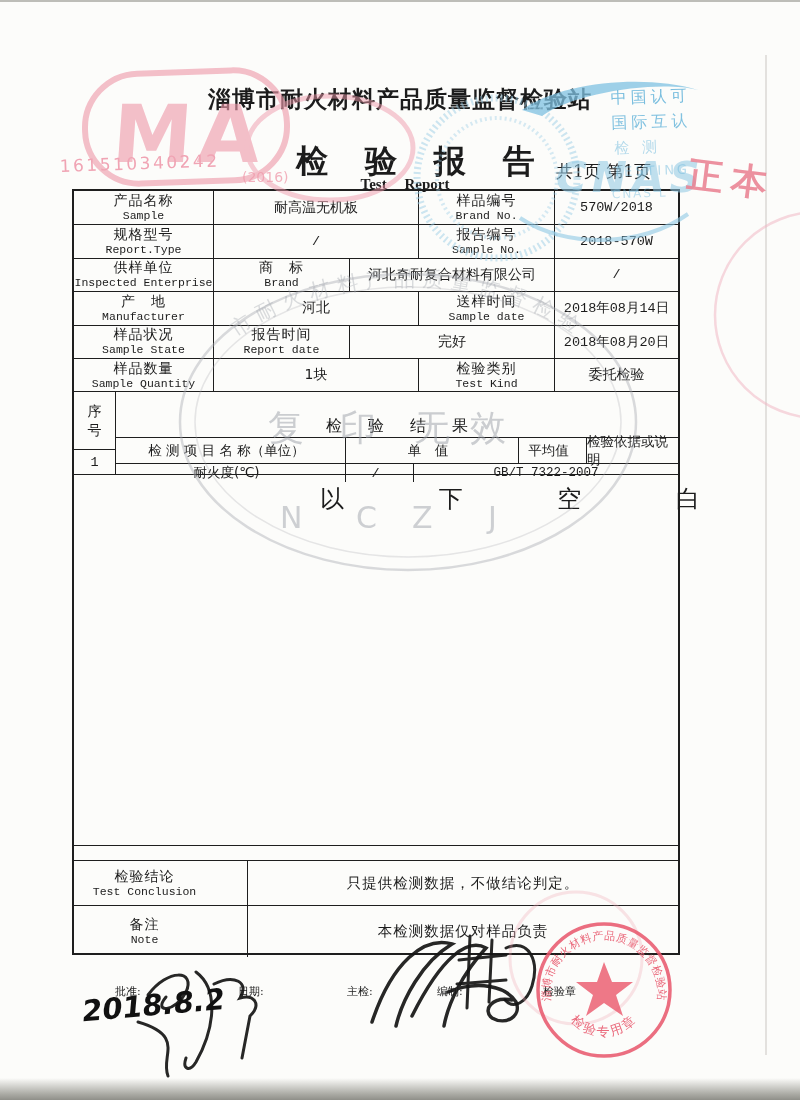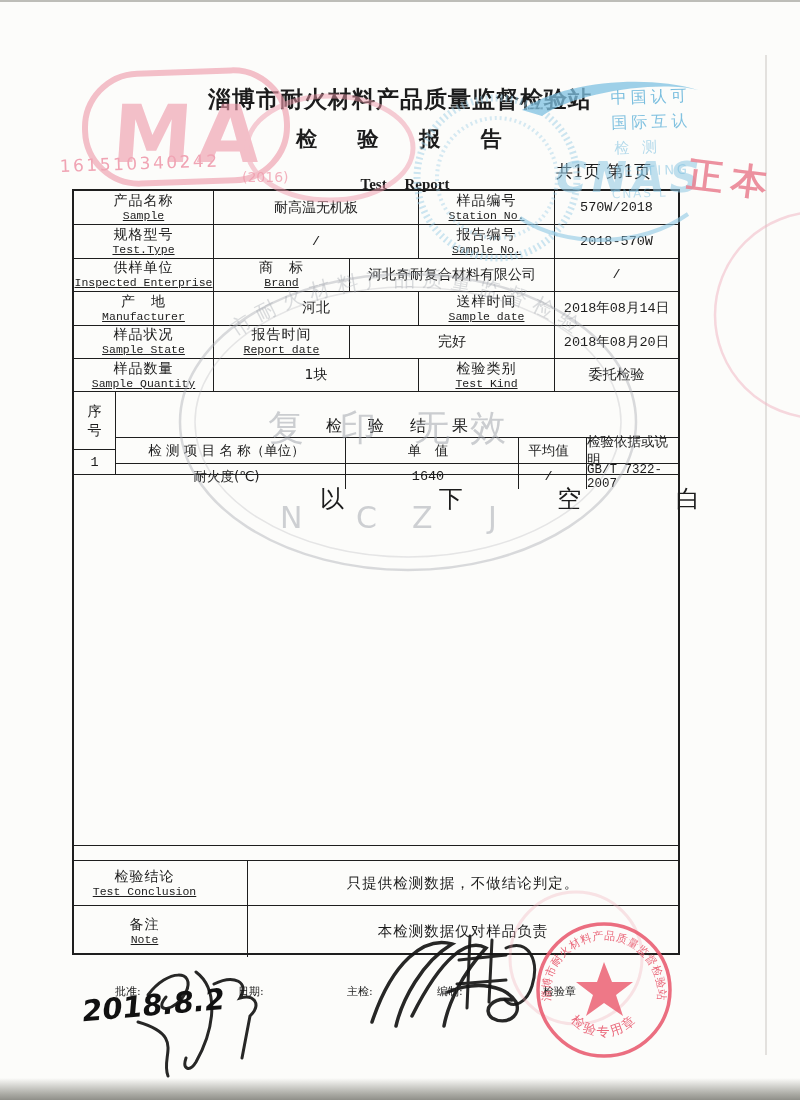--- a/index.html
+++ b/index.html
@@ -4,35 +4,35 @@
 <style>
   html,body{margin:0;padding:0;background:#8d8d89;}
   .sheet{position:relative;width:800px;height:1100px;background:#fcfcfa;overflow:hidden;
          font-family:"DejaVu Sans",sans-serif;color:#1c1c1c;}
   .abs{position:absolute;}
   
   .org-cn{top:84px;left:0;width:800px;text-align:center;font-family:"DejaVu Serif",serif;
           font-weight:bold;font-size:23px;letter-spacing:1px;}
   .org-en{top:117px;left:0;width:800px;text-align:center;font-family:"Liberation Serif",serif;
           font-weight:bold;font-size:15.5px;}
-  .title-cn{top:125px;left:296px;font-family:Liberation Mono, monospace;font-weight:bold;
-            font-size:21px;letter-spacing:14px;white-space:nowrap;}
+  .title-cn{top:140px;left:296px;font-family:Liberation Sans, sans-serif;font-weight:bold;
+            font-size:32px;letter-spacing:14px;white-space:nowrap;}
   .pages{top:160px;left:556px;font-size:17px;font-family:"DejaVu Serif",serif;white-space:nowrap;}
   .title-en{top:176px;left:0;width:810px;text-align:center;font-family:"Liberation Serif",serif;
             font-weight:bold;font-size:15px;word-spacing:14px;}
   
   .tbl{left:72px;top:189px;width:608px;height:766px;border:2px solid #1e1e1e;box-sizing:border-box;
        background:transparent;}
   .r{display:flex;box-sizing:border-box;border-top:1.5px solid #1e1e1e;}
   .r.first{border-top:none;}
   .c{box-sizing:border-box;border-left:1.5px solid #1e1e1e;display:flex;flex-direction:column;
      align-items:center;justify-content:center;overflow:hidden;}
   .c.first{border-left:none;}
   .lc{font-size:14px;line-height:17px;letter-spacing:1px;}
-  .le{font-size:11.5px;line-height:14px;font-family:"Liberation Mono",monospace;text-decoration:underline;}
+  .le{font-size:11.5px;line-height:14px;font-family:"Liberation Mono",monospace;}
   .val{font-size:14px;}
   .mono{font-family:"Liberation Mono",monospace;font-size:13.5px;}
   .c1{width:139px;} .c2{width:205px;} .c3{width:136px;} .c4{flex:1;}
   .h-info{height:33.4px;}
   
   .res-left{width:41px;border-left:none;display:flex;flex-direction:column;align-items:center;}
   .seqspan{height:57px;display:flex;flex-direction:column;align-items:center;justify-content:center;
            font-size:14px;line-height:19px;width:100%;box-sizing:border-box;}
   .seqdata{height:26px;display:flex;align-items:center;justify-content:center;width:100%;
            border-top:1.5px solid #1e1e1e;box-sizing:border-box;font-family:"Liberation Mono",monospace;font-size:13.5px;}
@@ -80,30 +80,30 @@
     <div class="r first h-info">
       <div class="c first c1">
           <span class="lc">产品名称</span>
           <span class="le">Sample</span>
         </div>
       <div class="c c2">
           <span class="val">耐高温无机板</span>
         </div>
       <div class="c c3">
           <span class="lc">样品编号</span>
-          <span class="le">Station No.</span>
+          <span class="le">Brand No.</span>
         </div>
       <div class="c c4">
           <span class="val mono">570W/2018</span>
         </div>
     </div>
     <div class="r h-info">
       <div class="c first c1">
           <span class="lc">规格型号</span>
-          <span class="le">Test.Type</span>
+          <span class="le">Report.Type</span>
         </div>
       <div class="c c2">
           <span class="val mono">/</span>
         </div>
       <div class="c c3">
           <span class="lc">报告编号</span>
           <span class="le">Sample No.</span>
         </div>
       <div class="c c4">
           <span class="val mono">2018-570W</span>
@@ -185,21 +185,20 @@
       <div class="res-right" style="border-left:1.5px solid #1e1e1e;">
         <div class="res-title">检验结果</div>
         <div class="res-head">
           <div class="rc first rc-item">检 测 项 目 名 称（单位）</div>
           <div class="rc rc-single">单　值</div>
           <div class="rc rc-avg">平均值</div>
           <div class="rc rc-basis">检验依据或说明</div>
         </div>
         <div class="res-data">
           <div class="rc first rc-item" style="font-size:13.5px;">耐火度(℃)</div>
-          <div class="rc rc-single mono">1640</div>
           <div class="rc rc-avg mono">/</div>
           <div class="rc rc-basis mono" style="font-size:12.5px;">GB/T 7322-2007</div>
         </div>
       </div>
     </div>
 
     <div class="r blank-row">
       <div class="blank-txt">以 下 空 白</div>
     </div>
     <div class="r strip-row"></div>

